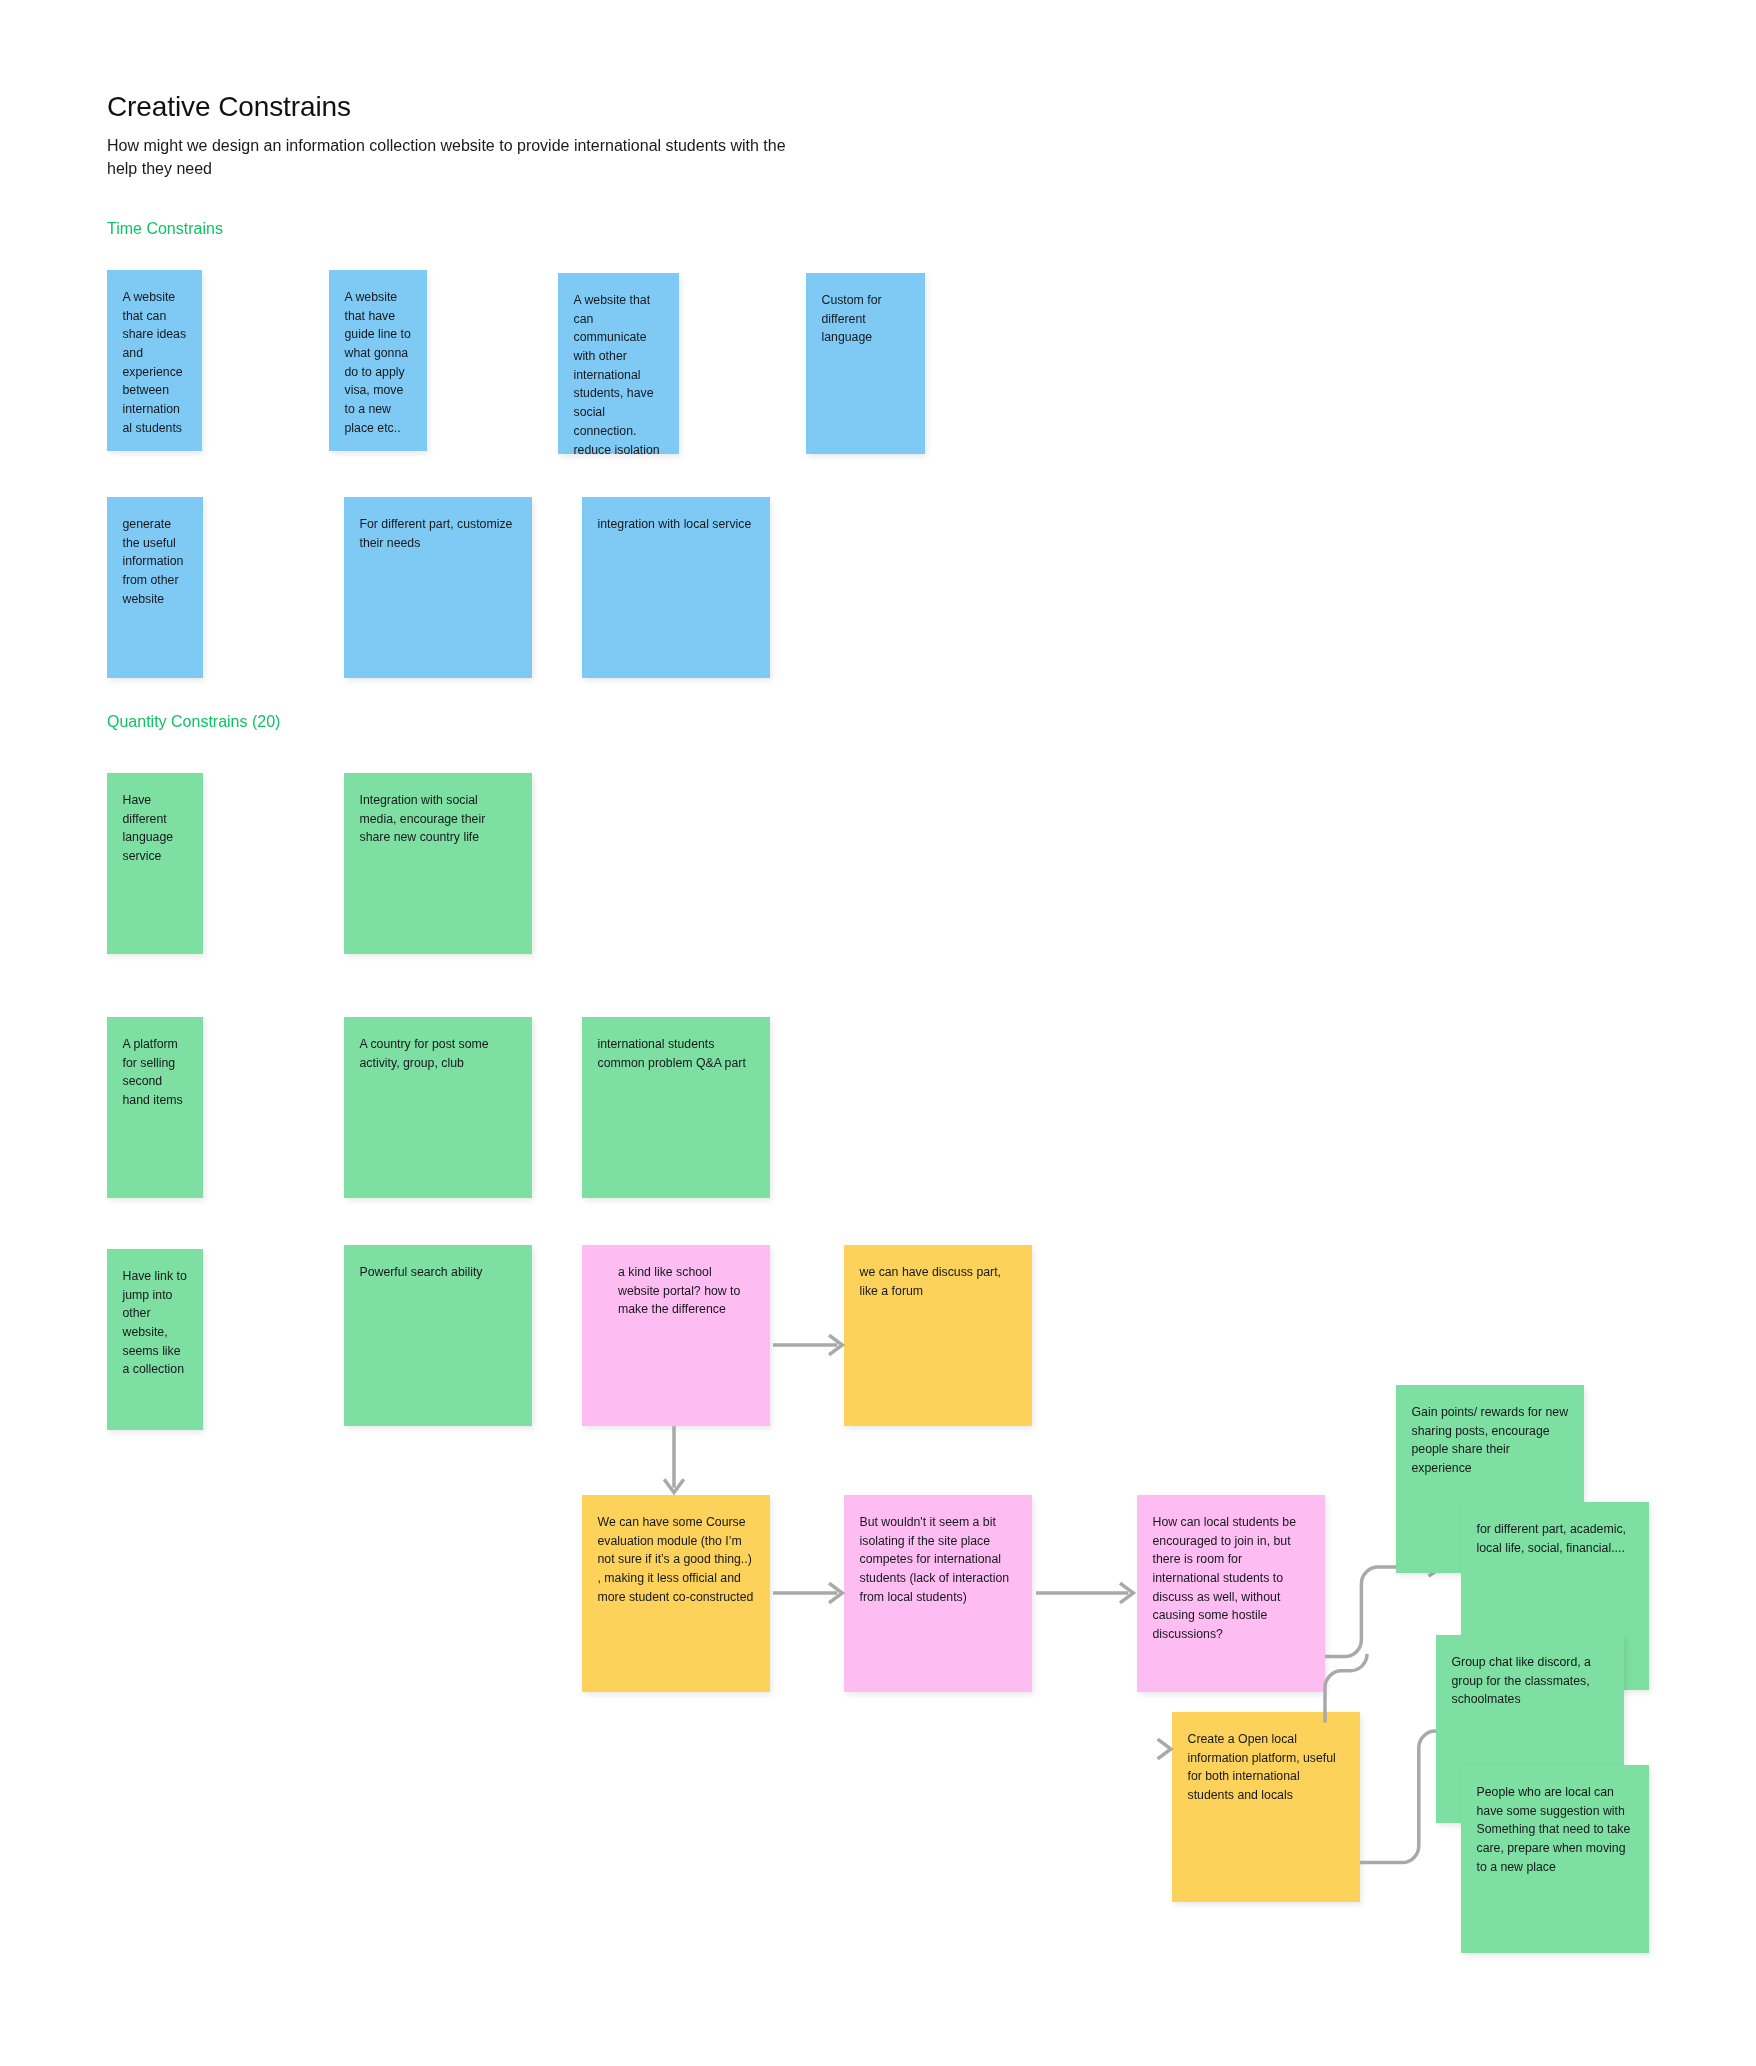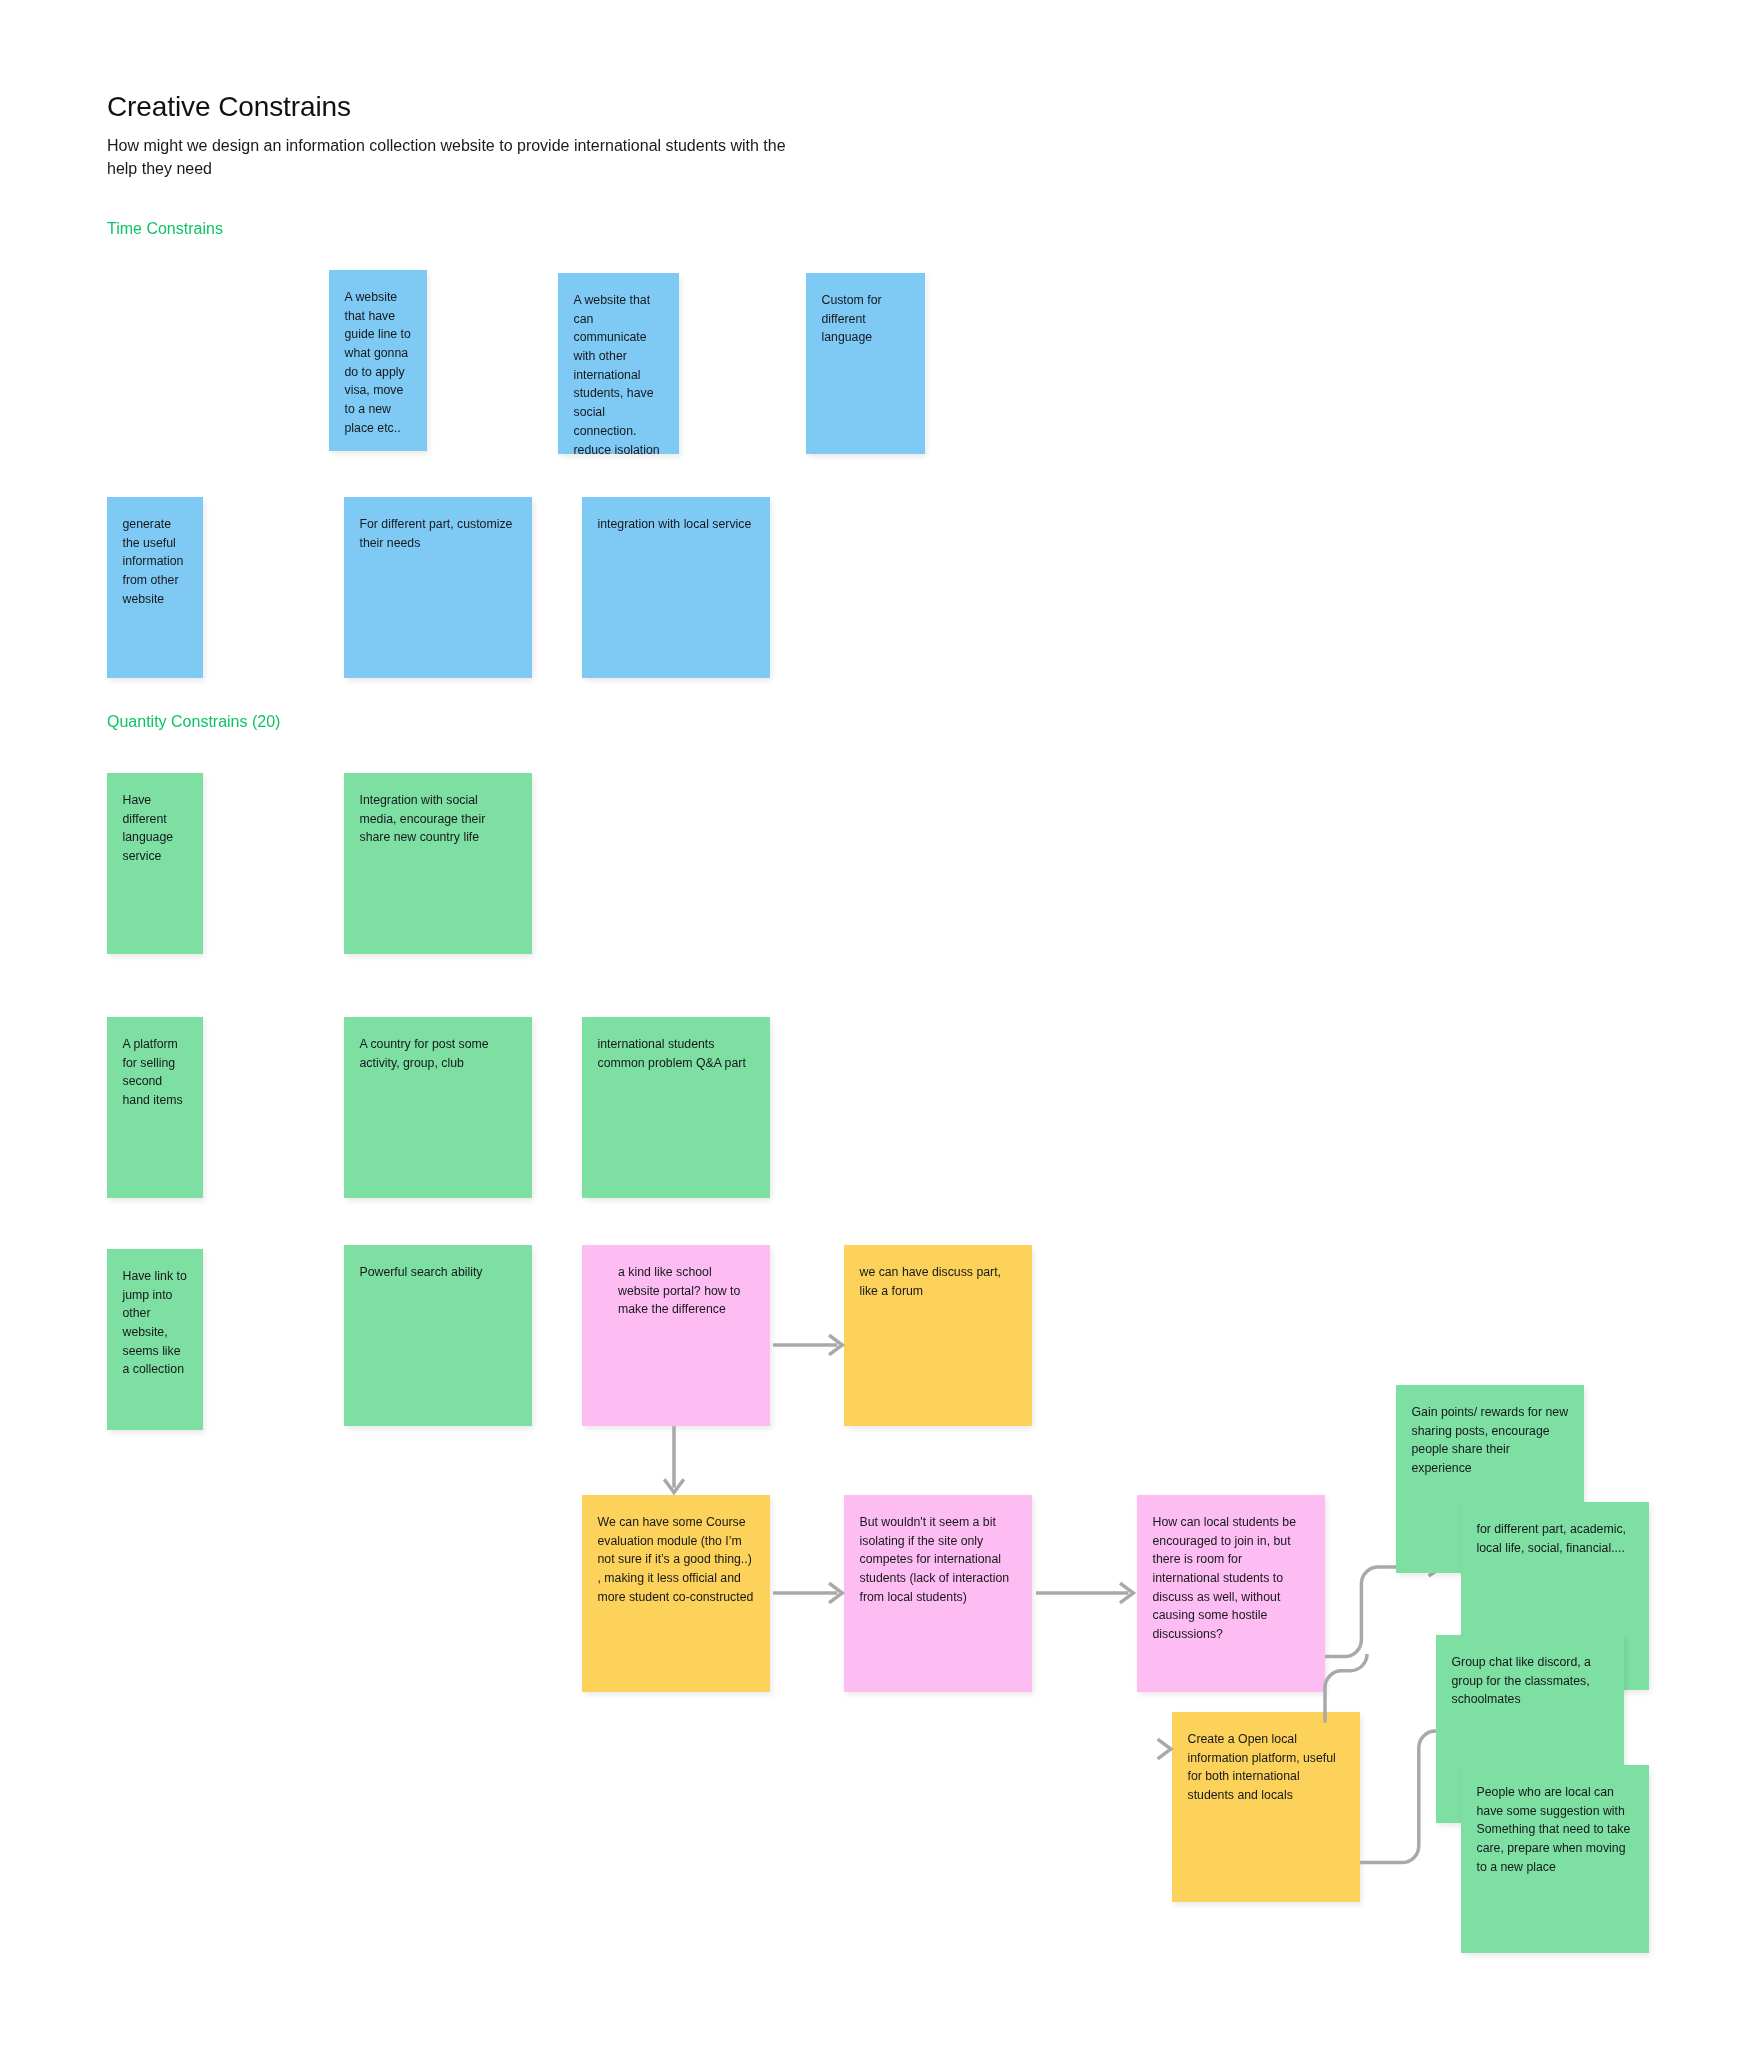--- a/index.html
+++ b/index.html
@@ -51,20 +51,24 @@
 <body>
 
 <div id="board">
 
   <div class="page-title">Creative Constrains</div>
   <div class="page-subtitle">How might we design an information collection website to provide international students with the help they need</div>
 
   <div class="section-heading" id="sec-time">Time Constrains</div>
   <div class="section-heading" id="sec-qty">Quantity Constrains (20)</div>
 
+  <div class="note c-blue" style="left:107px; top:270px; width:95px; height:181px;">
+    <div class="body">A website that can share ideas and experience between international students</div>
+
+  </div>
 
   <div class="note c-blue" style="left:329px; top:270px; width:98px; height:181px;">
     <div class="body">A website that have guide line to what gonna do to apply visa, move to a new place etc..</div>
 
   </div>
 
   <div class="note c-blue" style="left:558px; top:273px; width:121px; height:181px;">
     <div class="body">A website that can communicate with other international students, have social connection. reduce isolation</div>
 
   </div>
@@ -133,21 +137,21 @@
     <div class="body">we can have discuss part, like a forum</div>
 
   </div>
 
   <div class="note c-yellow" style="left:582px; top:1495px; width:188px; height:197px;">
     <div class="body">We can have some Course evaluation module (tho I’m not sure if it’s a good thing..) , making it less official and more student co-constructed</div>
 
   </div>
 
   <div class="note c-pink" style="left:844px; top:1495px; width:188px; height:197px;">
-    <div class="body">But wouldn't it seem a bit isolating if the site only competes for international students (lack of interaction from local students)</div>
+    <div class="body">But wouldn't it seem a bit isolating if the site place competes for international students (lack of interaction from local students)</div>
 
   </div>
 
   <div class="note c-pink" style="left:1137px; top:1495px; width:188px; height:197px;">
     <div class="body">How can local students be encouraged to join in, but there is room for international students to discuss as well, without causing some hostile discussions?</div>
 
   </div>
 
   <div class="note c-yellow" style="left:1172px; top:1704px; width:188px; height:190px;margin-top:8px;">
     <div class="body">Create a Open local information platform, useful for both international students and locals</div>

